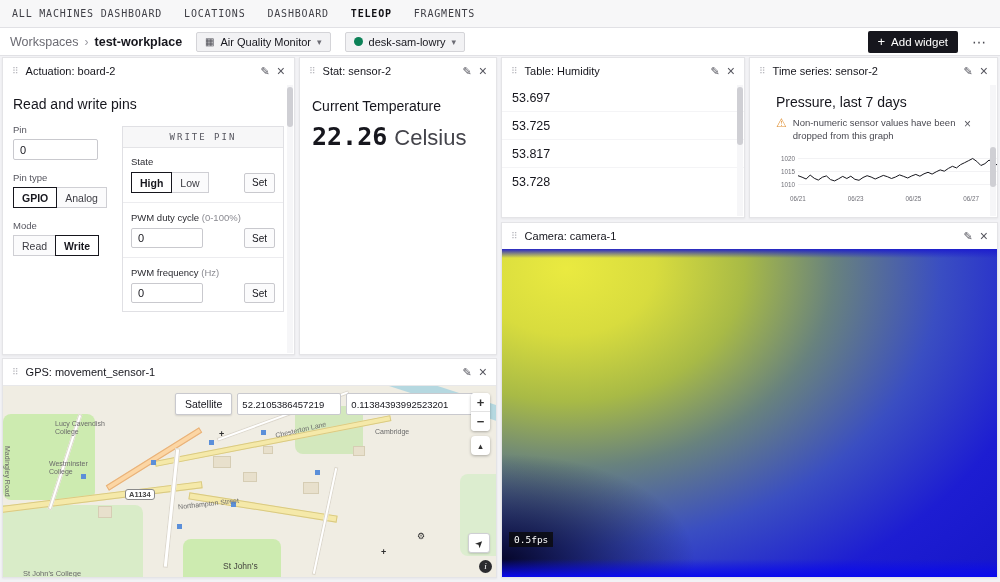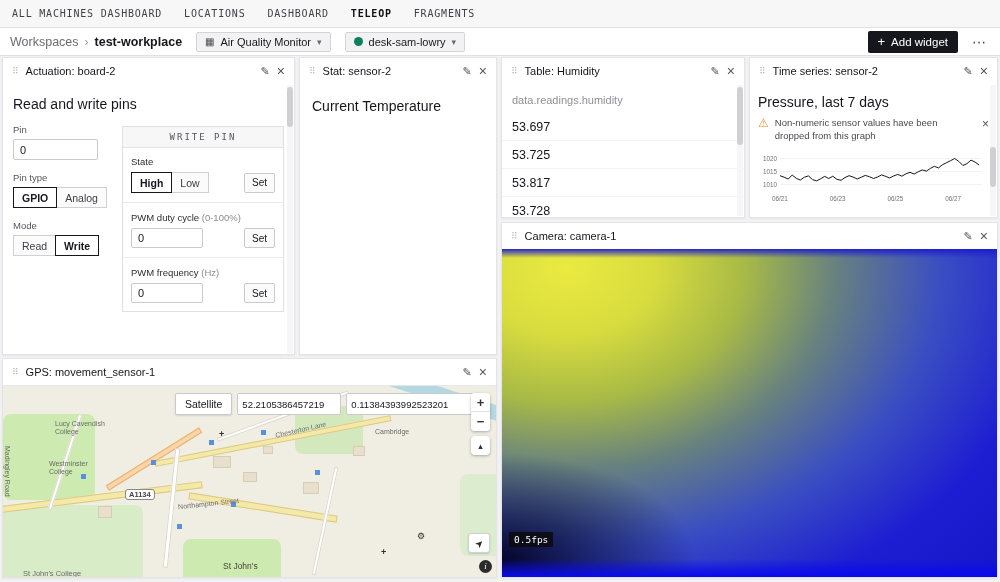--- a/index.html
+++ b/index.html
@@ -86,21 +86,21 @@
   .stat-content { padding:12px; }
   .stat-value-row { margin-top:8px; display:flex; align-items:baseline; gap:7px; }
   .stat-value { font-family:"DejaVu Sans Mono", monospace; font-weight:bold; font-size:25px; color:#16161d; }
   .stat-unit { font-size:22px; color:#44444b; }
 
   
   .tbl-colhead { padding:10px 10px 7px; font-size:11px; color:#8f8f98; }
   .tbl-row { padding:6.5px 10px; font-size:12.5px; color:#16161d; border-top:1px solid #f4f4f6; }
 
   
-  .ts-content { padding:0 8px; }
+  .ts-content { padding:0 26px; }
   .ts-warning { display:flex; gap:6px; margin-top:7px; align-items:flex-start; }
   .warn-icon { color:#e09135; font-size:12px; line-height:1.1; }
   .warn-text { font-size:9.5px; color:#4a4a52; line-height:1.35; width:170px; }
   .warn-close { margin-left:auto; font-size:12px; color:#55555e; cursor:pointer; }
   .ts-chart-wrap { margin-top:6px; }
 
   
   .camera-feed { position:absolute; left:0; right:0; top:26px; bottom:0; cursor:crosshair;
     background:
       linear-gradient(180deg, rgba(28,28,205,0.95) 0px, rgba(28,28,205,0) 9px),
@@ -256,33 +256,36 @@
   <div class="card" id="card-stat">
     <div class="card-header">
       <span class="drag-handle">⠿</span>
       <span class="card-title">Stat: sensor-2</span>
       <span class="hspacer"></span>
       <span class="icon-btn edit">✎</span>
       <span class="icon-btn close">×</span>
     </div>
     <div class="stat-content">
       <h3 class="widget-heading" style="margin-top:2px;">Current Temperature</h3>
+      <div class="stat-value-row">
+        <span class="stat-value">22.26</span>
+        <span class="stat-unit">Celsius</span>
+      </div>
     </div>
   </div>
 
   <div class="card" id="card-table">
     <div class="card-header">
       <span class="drag-handle">⠿</span>
       <span class="card-title">Table: Humidity</span>
       <span class="hspacer"></span>
       <span class="icon-btn edit">✎</span>
       <span class="icon-btn close">×</span>
     </div>
     <div>
-      <div class="tbl-colhead">data.readings.humidity</div>
       <div class="tbl-row" style="border-top:none;">53.697</div>
       <div class="tbl-row">53.725</div>
       <div class="tbl-row">53.817</div>
       <div class="tbl-row">53.728</div>
     </div>
     <div class="vscroll">
         <div class="thumb" style="top:2px; height:58px;"></div>
       </div>
   </div>
 

